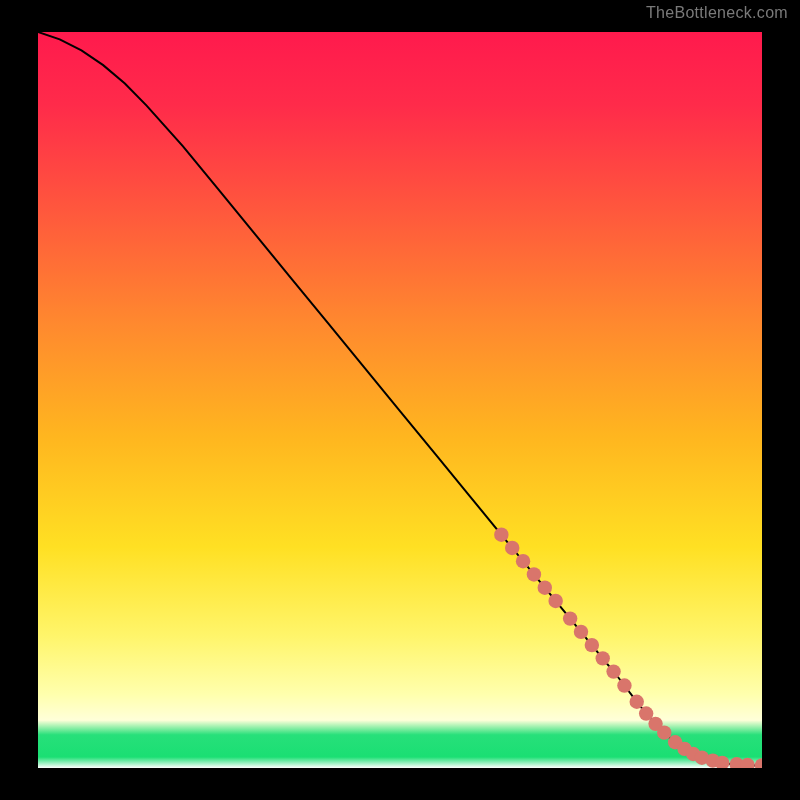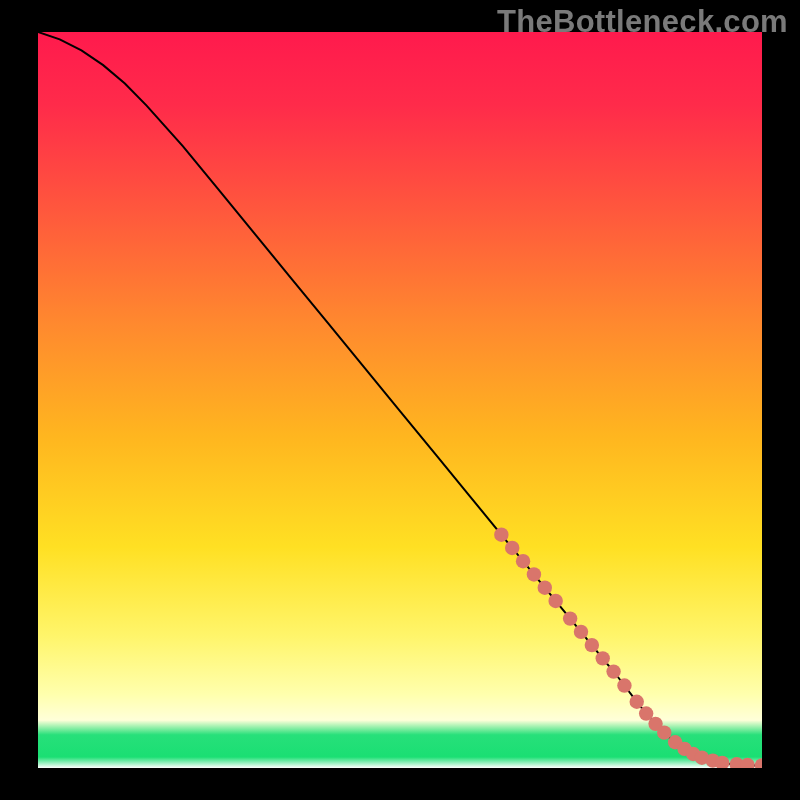--- a/index.html
+++ b/index.html
@@ -15,22 +15,22 @@
     position: relative;
     width: 800px;
     height: 800px;
     background: #000;
   }
   .watermark {
     position: absolute;
     top: 4px;
     right: 12px;
     color: #7a7a7a;
-    font-size: 31px;
-    font-weight: 700;
+    font-size: 16px;
+    font-weight: 400;
     letter-spacing: 0.3px;
     z-index: 5;
   }
   .plot-area {
     position: absolute;
     left: 38px;
     top: 32px;
     width: 724px;
     height: 736px;
     overflow: hidden;

